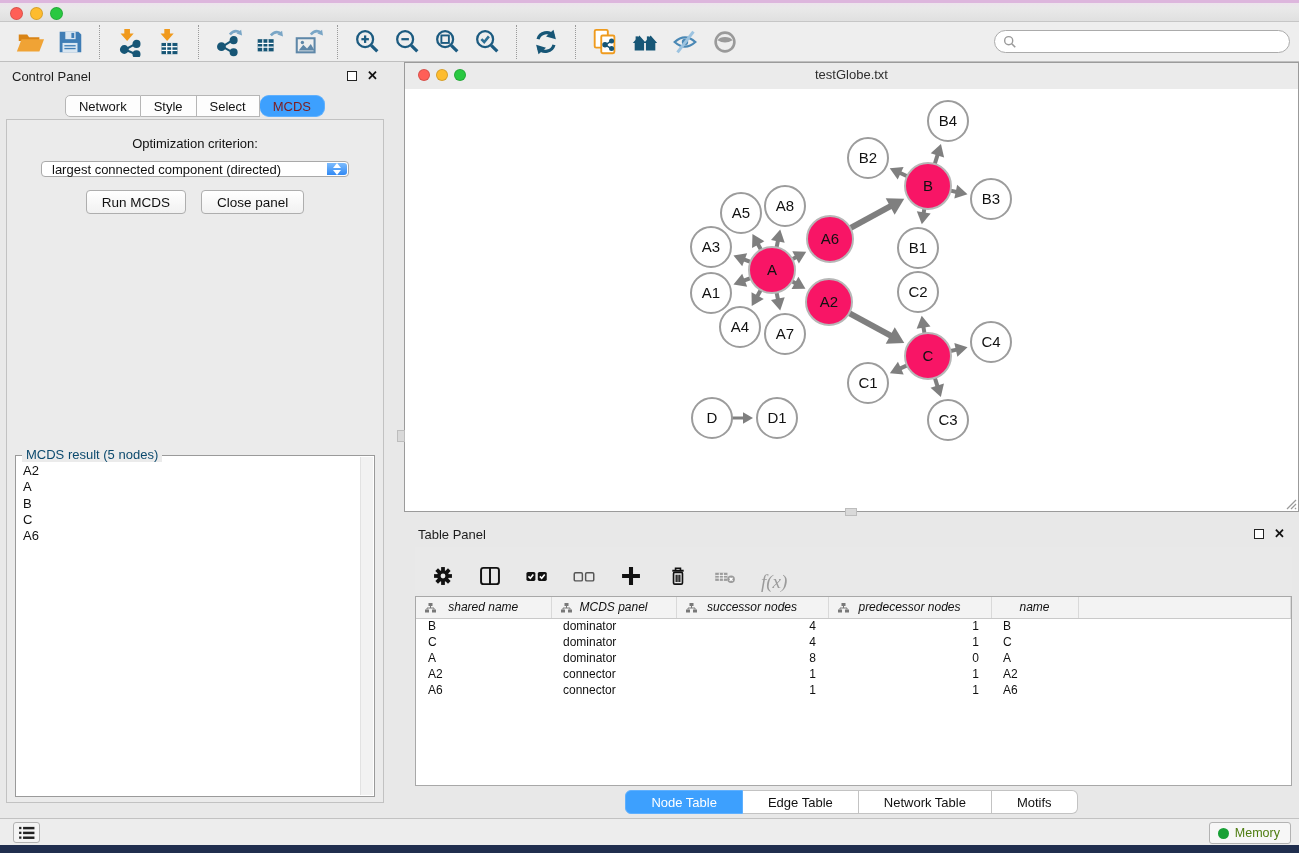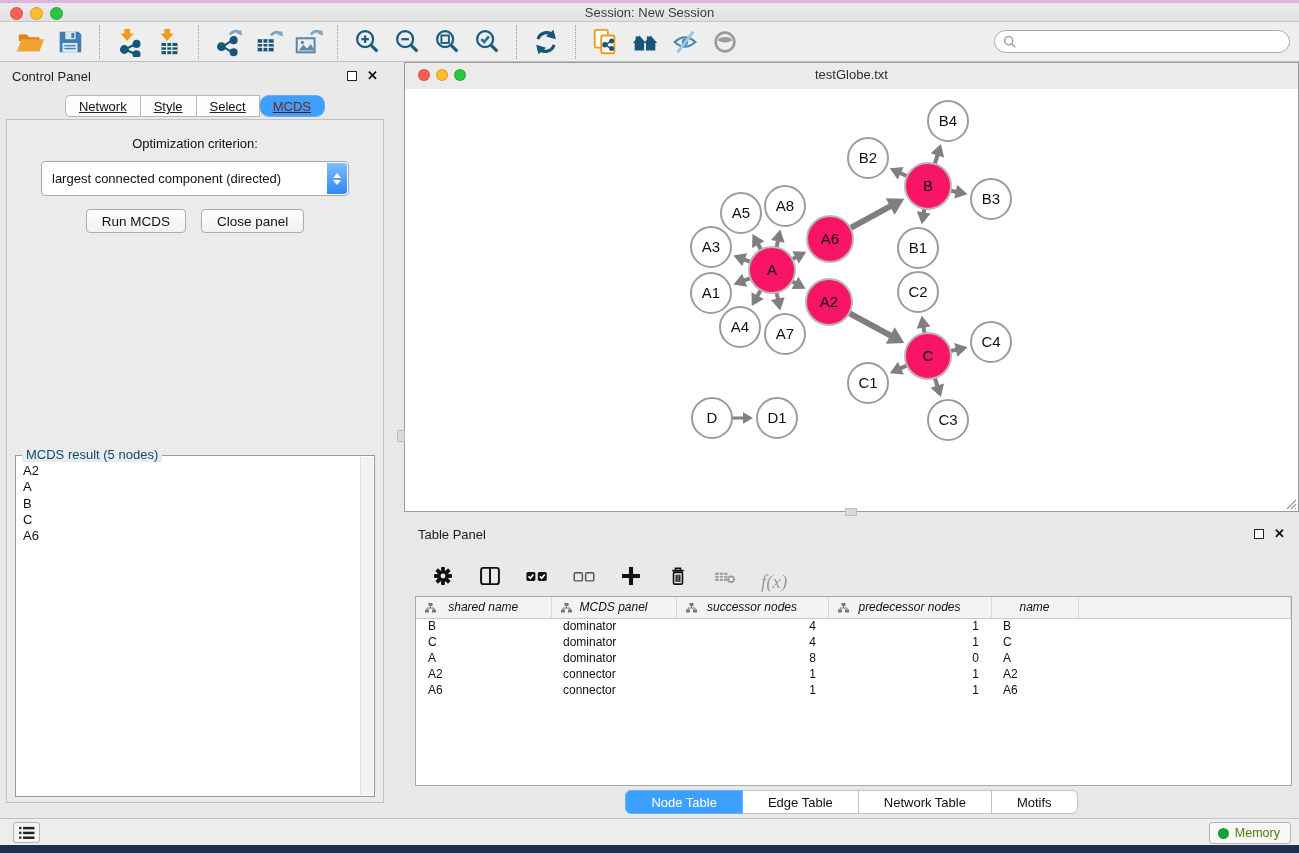--- a/index.html
+++ b/index.html
@@ -35,30 +35,30 @@
     display:flex; align-items:center; padding:0 8px; gap:4px;
   }
   .search input{ border:none; outline:none; flex:1; font-size:12px; background:transparent; }
   
   .control-panel { position:absolute; left:0; top:62px; width:390px; height:756px; background:#e9e9e9; }
   .panel-head { position:absolute; left:0; right:0; top:0; height:28px; display:flex;
     align-items:center; padding:0 12px; font-size:13px; color:#1d1d1d; }
   .panel-controls { margin-left:auto; display:flex; align-items:center; gap:10px; }
   .float-btn { width:10px; height:10px; border:1.5px solid #222; display:inline-block; background:#fff; }
   .close-btn { font-size:13px; font-weight:bold; color:#111; line-height:10px; }
-  .cp-tabs { position:absolute; left:0; right:0; top:33px; display:flex; justify-content:center;text-decoration:underline; }
+  .cp-tabs { position:absolute; left:0; right:0; top:33px; display:flex; justify-content:center; }
   .cp-tab { border:1px solid #b6b6b6; border-left:none; background:#fdfdfd; font-size:13px;
     height:22px; padding:3px 13px; color:#111; }
   .cp-tab:first-child{ border-left:1px solid #b6b6b6; border-radius:5px 0 0 5px; }
   .cp-tab:last-child{ border-radius:0 5px 5px 0; }
   .cp-tab.active{ background:#3da0fe; border-color:#5fb0fe; color:#7f1d1d;border-radius:9px; }
   .cp-body { position:absolute; left:6px; right:6px; top:57px; bottom:15px;
     background:#ebebeb; border:1px solid #c2c2c2; }
   .opt-label { text-align:center; margin-top:16px; font-size:13px; color:#111; }
-  .combo { margin:10px auto 0; width:308px; height:35px; background:#fff;
+  .combo { margin:10px auto 0; width:308px; height:16px; background:#fff;
     border:1px solid #a9a9a9; border-radius:4px; display:flex; align-items:center; position:relative; }
   .combo .value { padding-left:10px; font-size:13px; color:#111; white-space:nowrap; }
   .stepper { position:absolute; right:1px; top:1px; bottom:1px; width:20px; border-radius:0 3px 3px 0;
     background:linear-gradient(#7dbcfd,#3089f4); display:flex; flex-direction:column;
     align-items:center; justify-content:center; gap:2px; }
   .stepper i { display:block; width:0; height:0; border-left:4px solid transparent; border-right:4px solid transparent; }
   .stepper .up { border-bottom:5px solid #fff; }
   .stepper .down { border-top:5px solid #fff; }
   .cp-buttons { display:flex; justify-content:center; gap:15px; margin-top:13px; }
   .btn { height:24px; padding:0 15px; font-size:13.5px; color:#111;
@@ -118,21 +118,20 @@
 <body>
 
 <div class="app">
 
   <div class="titlebar">
     <div class="lights">
       <span class="light red"></span>
       <span class="light yellow"></span>
       <span class="light green"></span>
     </div>
-    <div class="title">Session: New Session</div>
   </div>
 
   <div class="toolbar">
     <button class="ticon">
       <svg viewBox="0 0 32 32">
           <path d="M4 8 h9 l2 3 h11 v4 H4z" fill="#d98416"></path>
           <path d="M2 26 L7 13 h24 L26 26 Z" fill="#f0a335"></path>
         </svg>
     </button>
     <button class="ticon">

